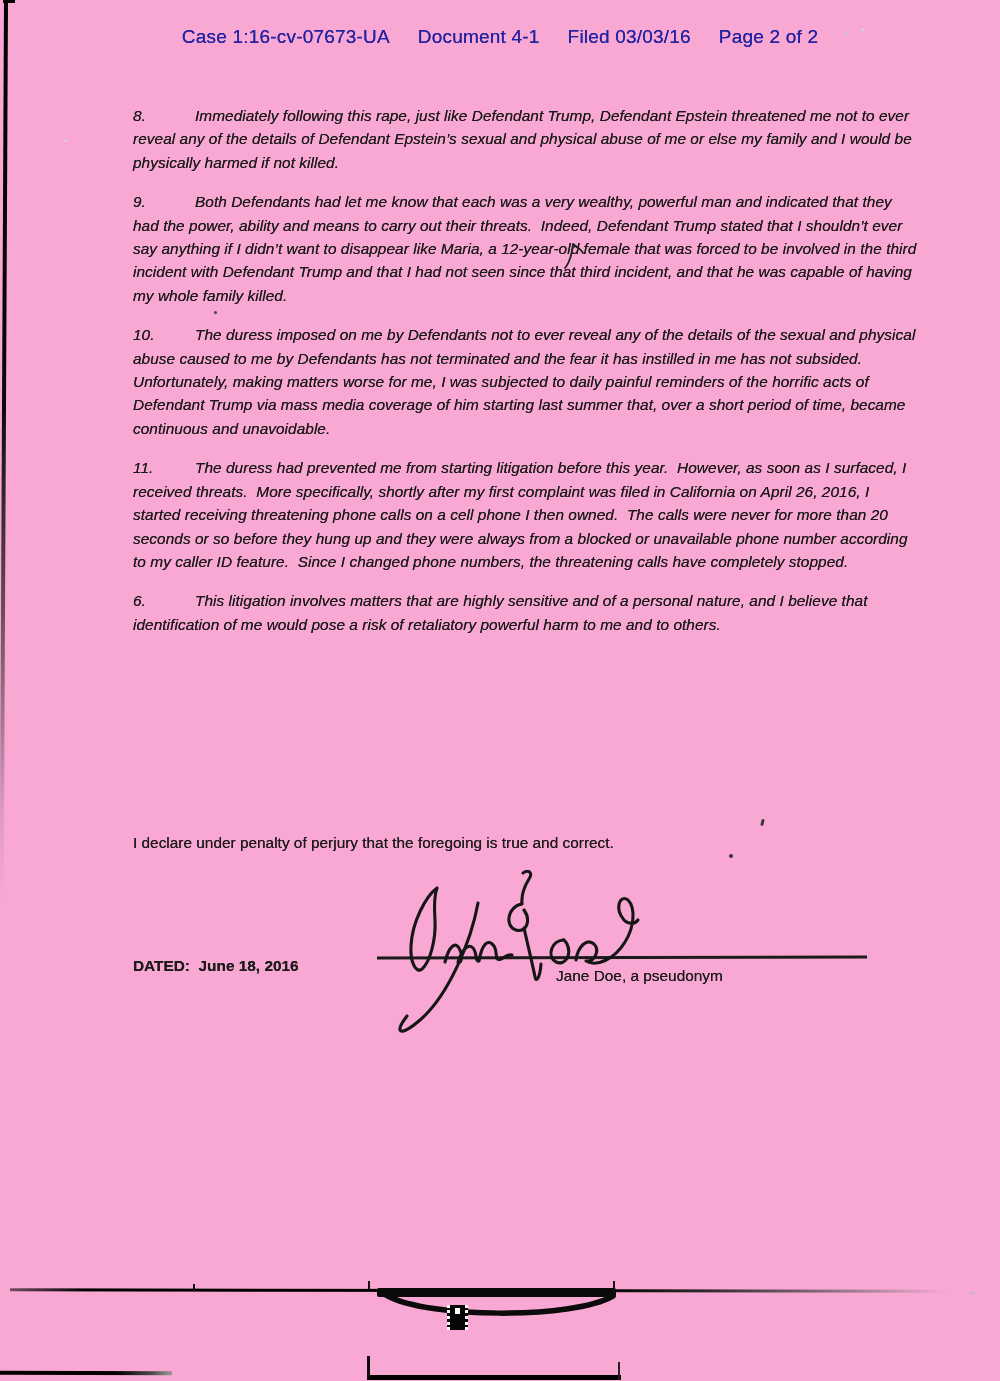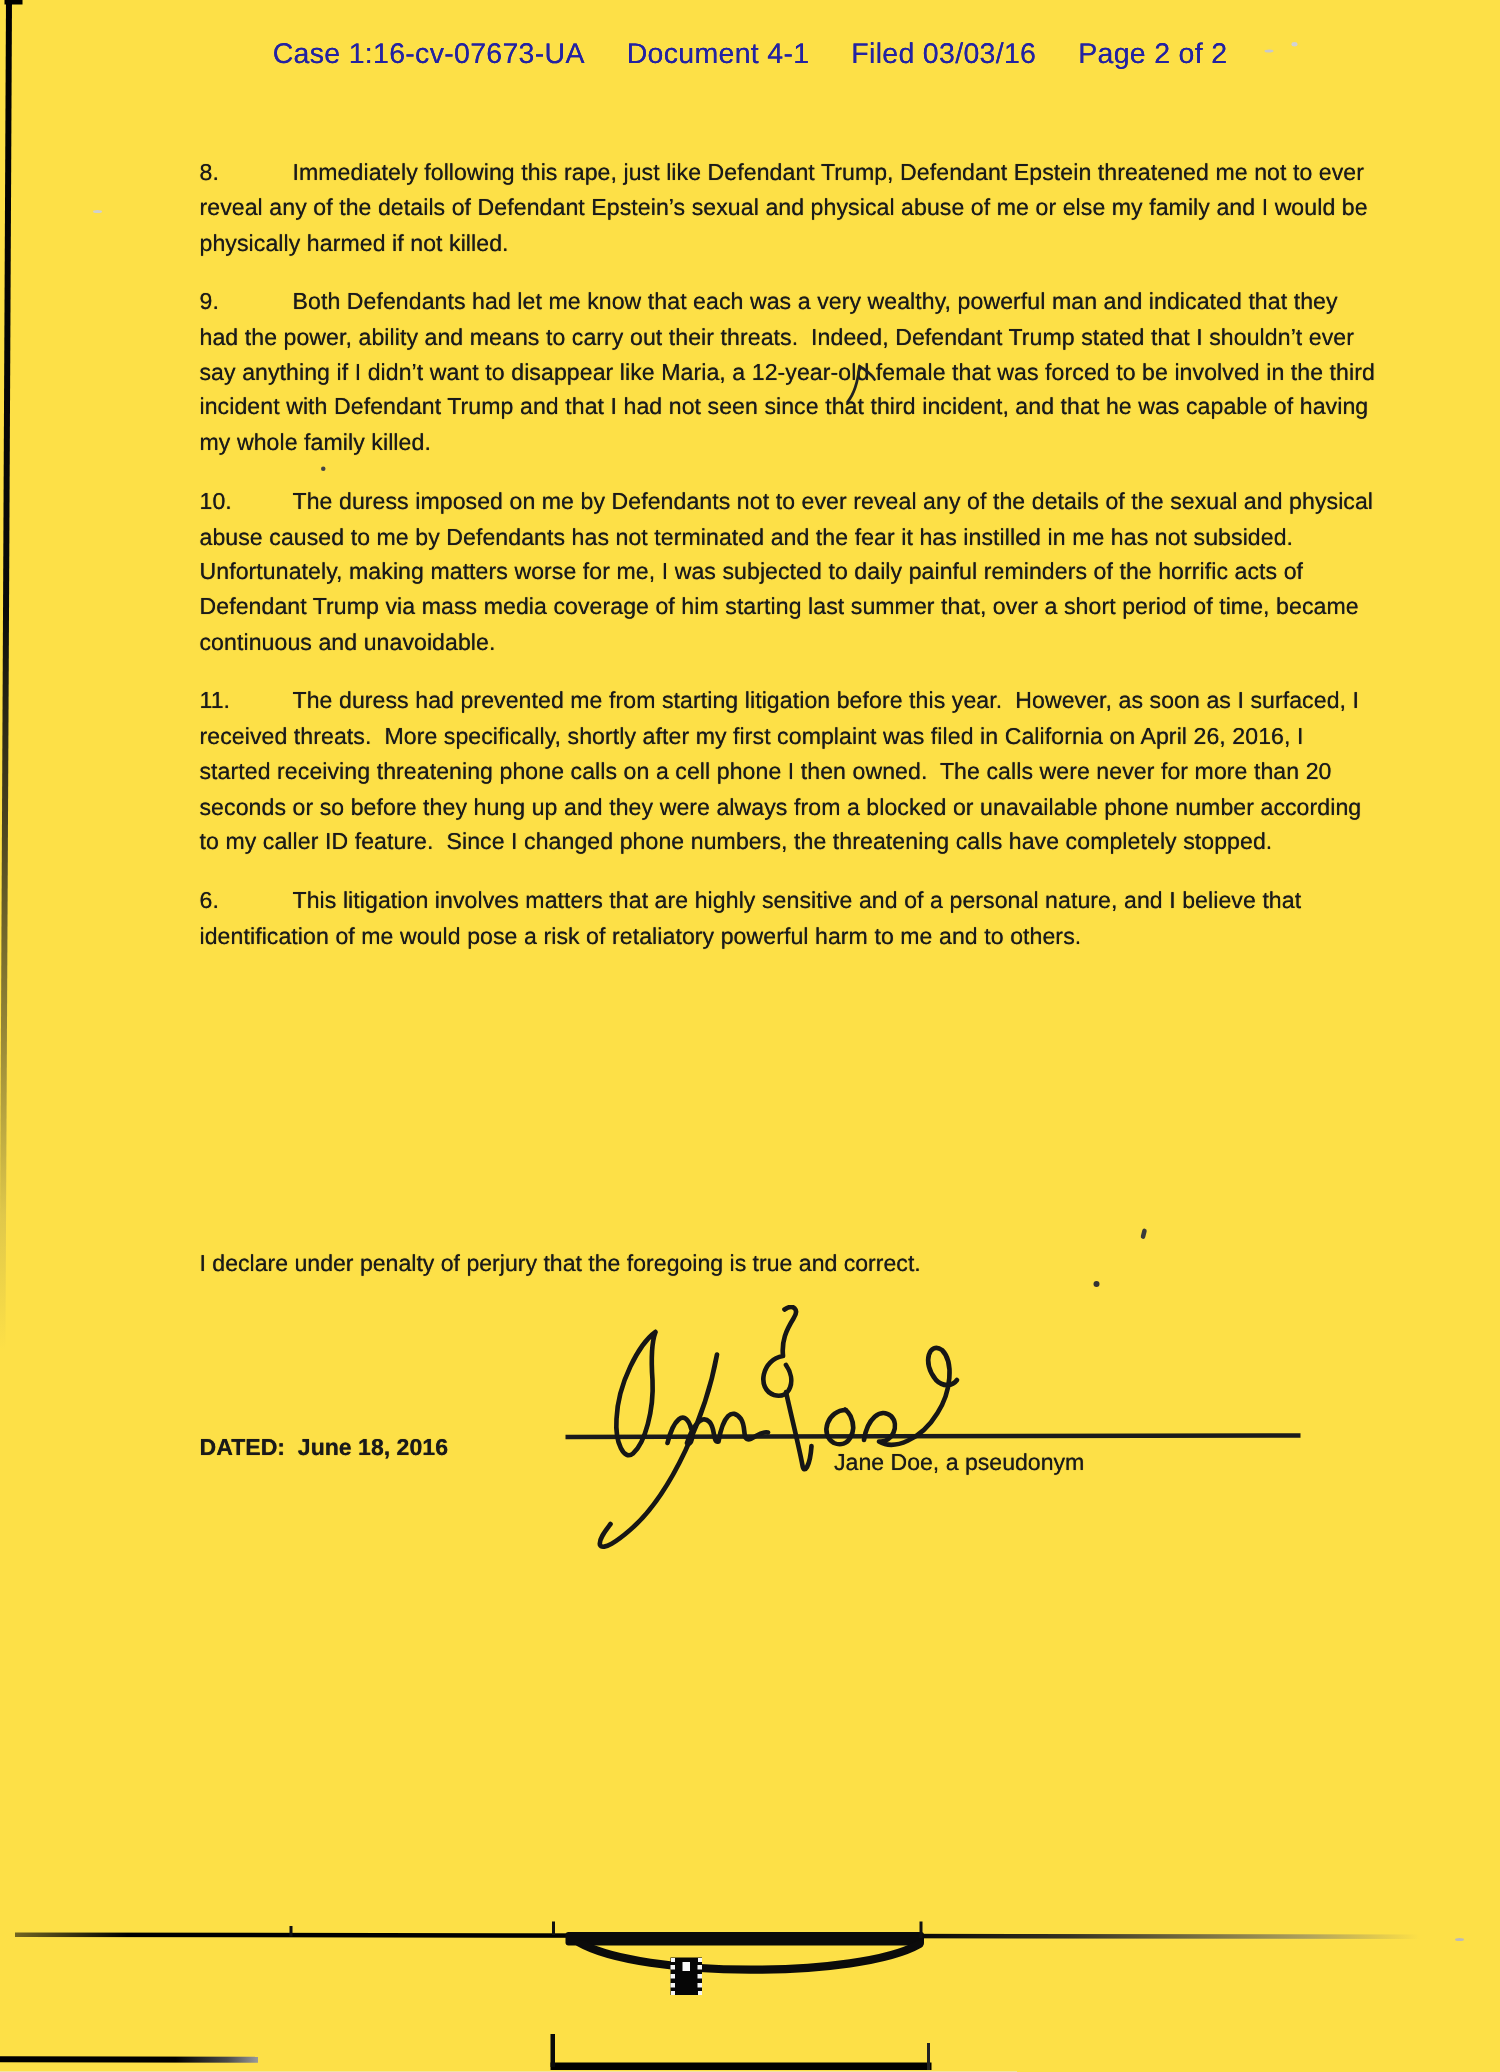--- a/index.html
+++ b/index.html
@@ -1,19 +1,19 @@
 <!DOCTYPE html>
 <html><head>
 <meta charset="utf-8">
 <style>
   html,body{margin:0;padding:0;background:#e8e8e8;}
   .page{
     position:relative;
     width:1000px;height:1381px;
-    background:#fde047;
+    background:#f9a8d4;
     overflow:hidden;
     font-family:"Liberation Sans", sans-serif;
     color:#1a1a1a;
   }
   
   .edge-line{
     position:absolute;left:4px;top:0;width:4px;height:900px;
     background:linear-gradient(to bottom,#000 0%,#0a0a0a 45%,rgba(20,20,20,.75) 62%,rgba(40,40,40,.45) 78%,rgba(90,90,90,.18) 90%,rgba(0,0,0,0) 100%);
     transform:rotate(0.28deg);transform-origin:top center;
   }
@@ -25,20 +25,21 @@
     font-size:19px;color:#2323a2;
     text-shadow:0 0 .4px #2323a2;
     letter-spacing:.2px;white-space:nowrap;
   }
   
   .body-text{
     position:absolute;left:133px;top:104px;width:786px;
     font-size:15.4px;line-height:23.4px;
     text-shadow:0 0 .45px rgba(20,20,20,.85);
     letter-spacing:.05px;
+    font-style:italic;
   }
   .para{margin:0 0 16px 0;white-space:pre-wrap;}
   .pnum{display:inline-block;width:62px;white-space:pre;}
   .declare,.dated,.sig-name{
     position:absolute;font-size:15.4px;line-height:23.4px;
     text-shadow:0 0 .45px rgba(20,20,20,.85);white-space:pre-wrap;text-align:right;
   }
   .declare{left:133px;top:831px;}
   .dated{left:133px;top:954px;font-weight:bold;}
   .sig-name{left:528px;top:964px;margin-left:28px;}

